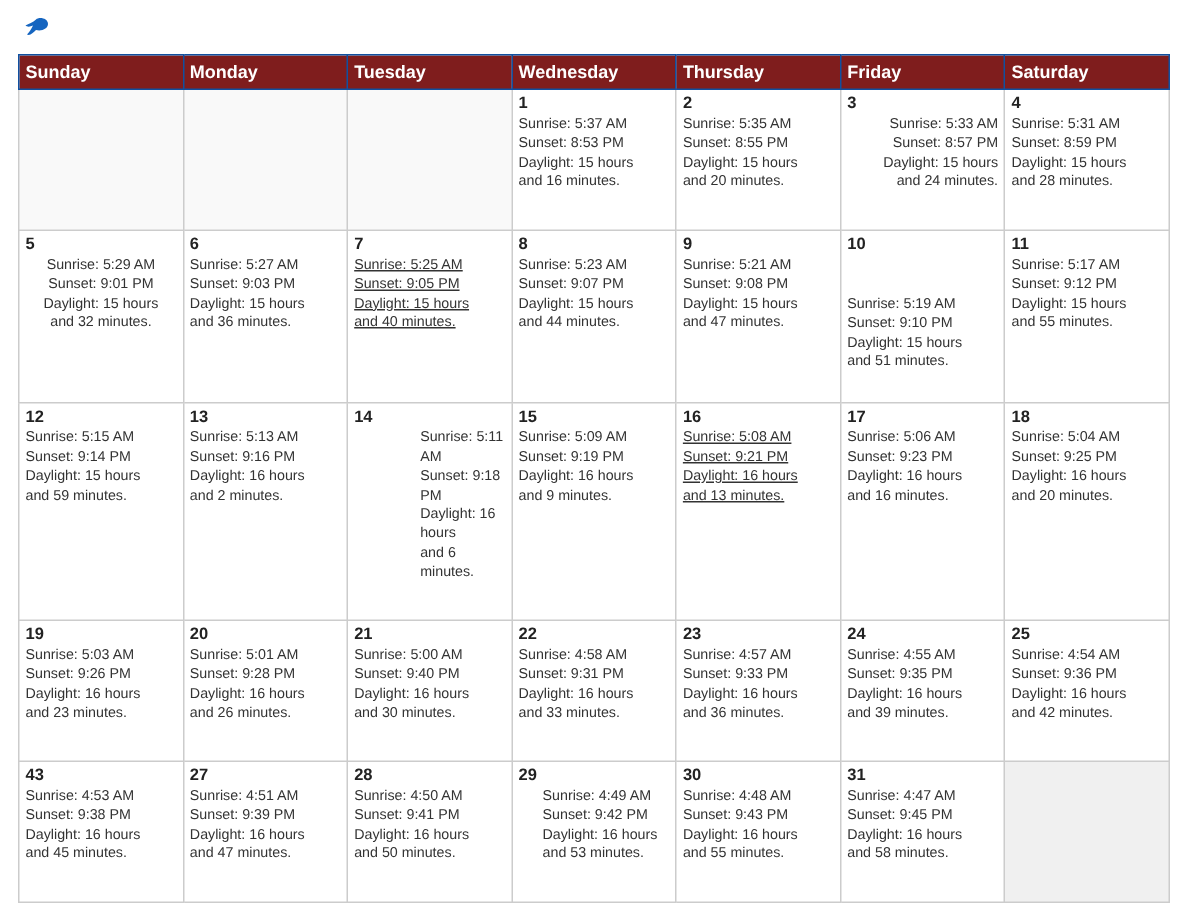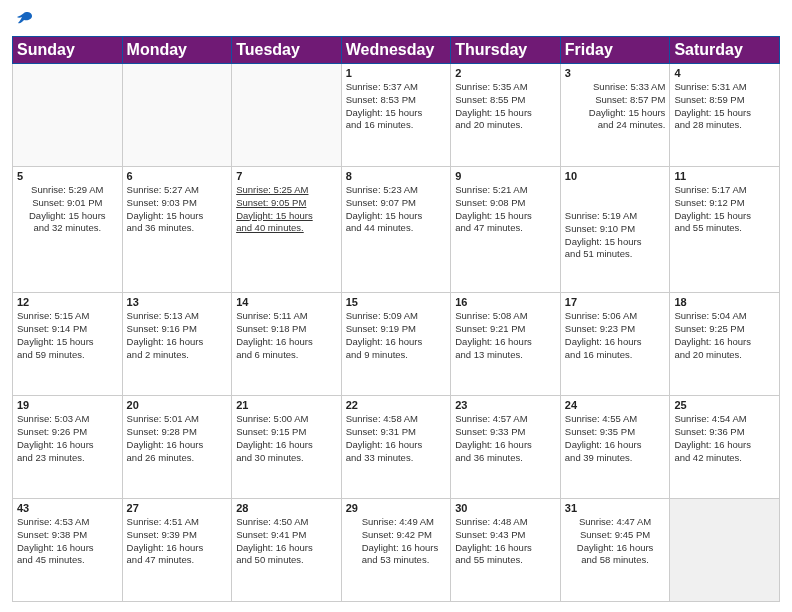--- a/index.html
+++ b/index.html
@@ -61,23 +61,23 @@
       color: #333;
     }
     .calendar {
       flex: 1;
       border: 1px solid #ccc;
       border-collapse: collapse;
       width: 100%;
       table-layout: fixed;
     }
     .calendar th {
-      background-color: #701a75;
+      background-color: #7f1d1d;
       color: #fff;
-      font-size: 16px;
+      font-size: 12px;
       font-weight: bold;
       padding: 4px 4px;
       text-align: left;
       border: 1px solid #1050a0;
     }
     .calendar td {
       border: 1px solid #ccc;
       vertical-align: top;
       padding: 3px 4px;
       font-size: 10px;
@@ -230,35 +230,35 @@
           </td>
           <td>
             <span class="day-num">13</span>
             <div class="day-info" style="white-space: pre-line;">Sunrise: 5:13 AM
 Sunset: 9:16 PM
 Daylight: 16 hours
 and 2 minutes.</div>
           </td>
           <td>
             <span class="day-num">14</span>
-            <div class="day-info" style="white-space: pre-line;">Sunrise: 5:11 AM
+            <div class="day-info" style="white-space: pre-line; margin-left: 44px;">Sunrise: 5:11 AM
 Sunset: 9:18 PM
 Daylight: 16 hours
 and 6 minutes.</div>
           </td>
           <td>
             <span class="day-num">15</span>
             <div class="day-info" style="white-space: pre-line;">Sunrise: 5:09 AM
 Sunset: 9:19 PM
 Daylight: 16 hours
 and 9 minutes.</div>
           </td>
           <td>
             <span class="day-num">16</span>
-            <div class="day-info" style="white-space: pre-line;">Sunrise: 5:08 AM
+            <div class="day-info" style="white-space: pre-line; text-decoration: underline;">Sunrise: 5:08 AM
 Sunset: 9:21 PM
 Daylight: 16 hours
 and 13 minutes.</div>
           </td>
           <td>
             <span class="day-num">17</span>
             <div class="day-info" style="white-space: pre-line;">Sunrise: 5:06 AM
 Sunset: 9:23 PM
 Daylight: 16 hours
 and 16 minutes.</div>
@@ -282,21 +282,21 @@
           <td>
             <span class="day-num">20</span>
             <div class="day-info" style="white-space: pre-line;">Sunrise: 5:01 AM
 Sunset: 9:28 PM
 Daylight: 16 hours
 and 26 minutes.</div>
           </td>
           <td>
             <span class="day-num">21</span>
             <div class="day-info" style="white-space: pre-line;">Sunrise: 5:00 AM
-Sunset: 9:15 PM
+Sunset: 9:40 PM
 Daylight: 16 hours
 and 30 minutes.</div>
           </td>
           <td>
             <span class="day-num">22</span>
             <div class="day-info" style="white-space: pre-line;">Sunrise: 4:58 AM
 Sunset: 9:31 PM
 Daylight: 16 hours
 and 33 minutes.</div>
           </td>
@@ -353,21 +353,21 @@
           </td>
           <td>
             <span class="day-num">30</span>
             <div class="day-info" style="white-space: pre-line;">Sunrise: 4:48 AM
 Sunset: 9:43 PM
 Daylight: 16 hours
 and 55 minutes.</div>
           </td>
           <td>
             <span class="day-num">31</span>
-            <div class="day-info" style="white-space: pre-line; text-align: center;">Sunrise: 4:47 AM
+            <div class="day-info" style="white-space: pre-line;">Sunrise: 4:47 AM
 Sunset: 9:45 PM
 Daylight: 16 hours
 and 58 minutes.</div>
           </td>
           <td class="shaded"></td>
         </tr>
       </tbody>
   </table>
 </div>
 

